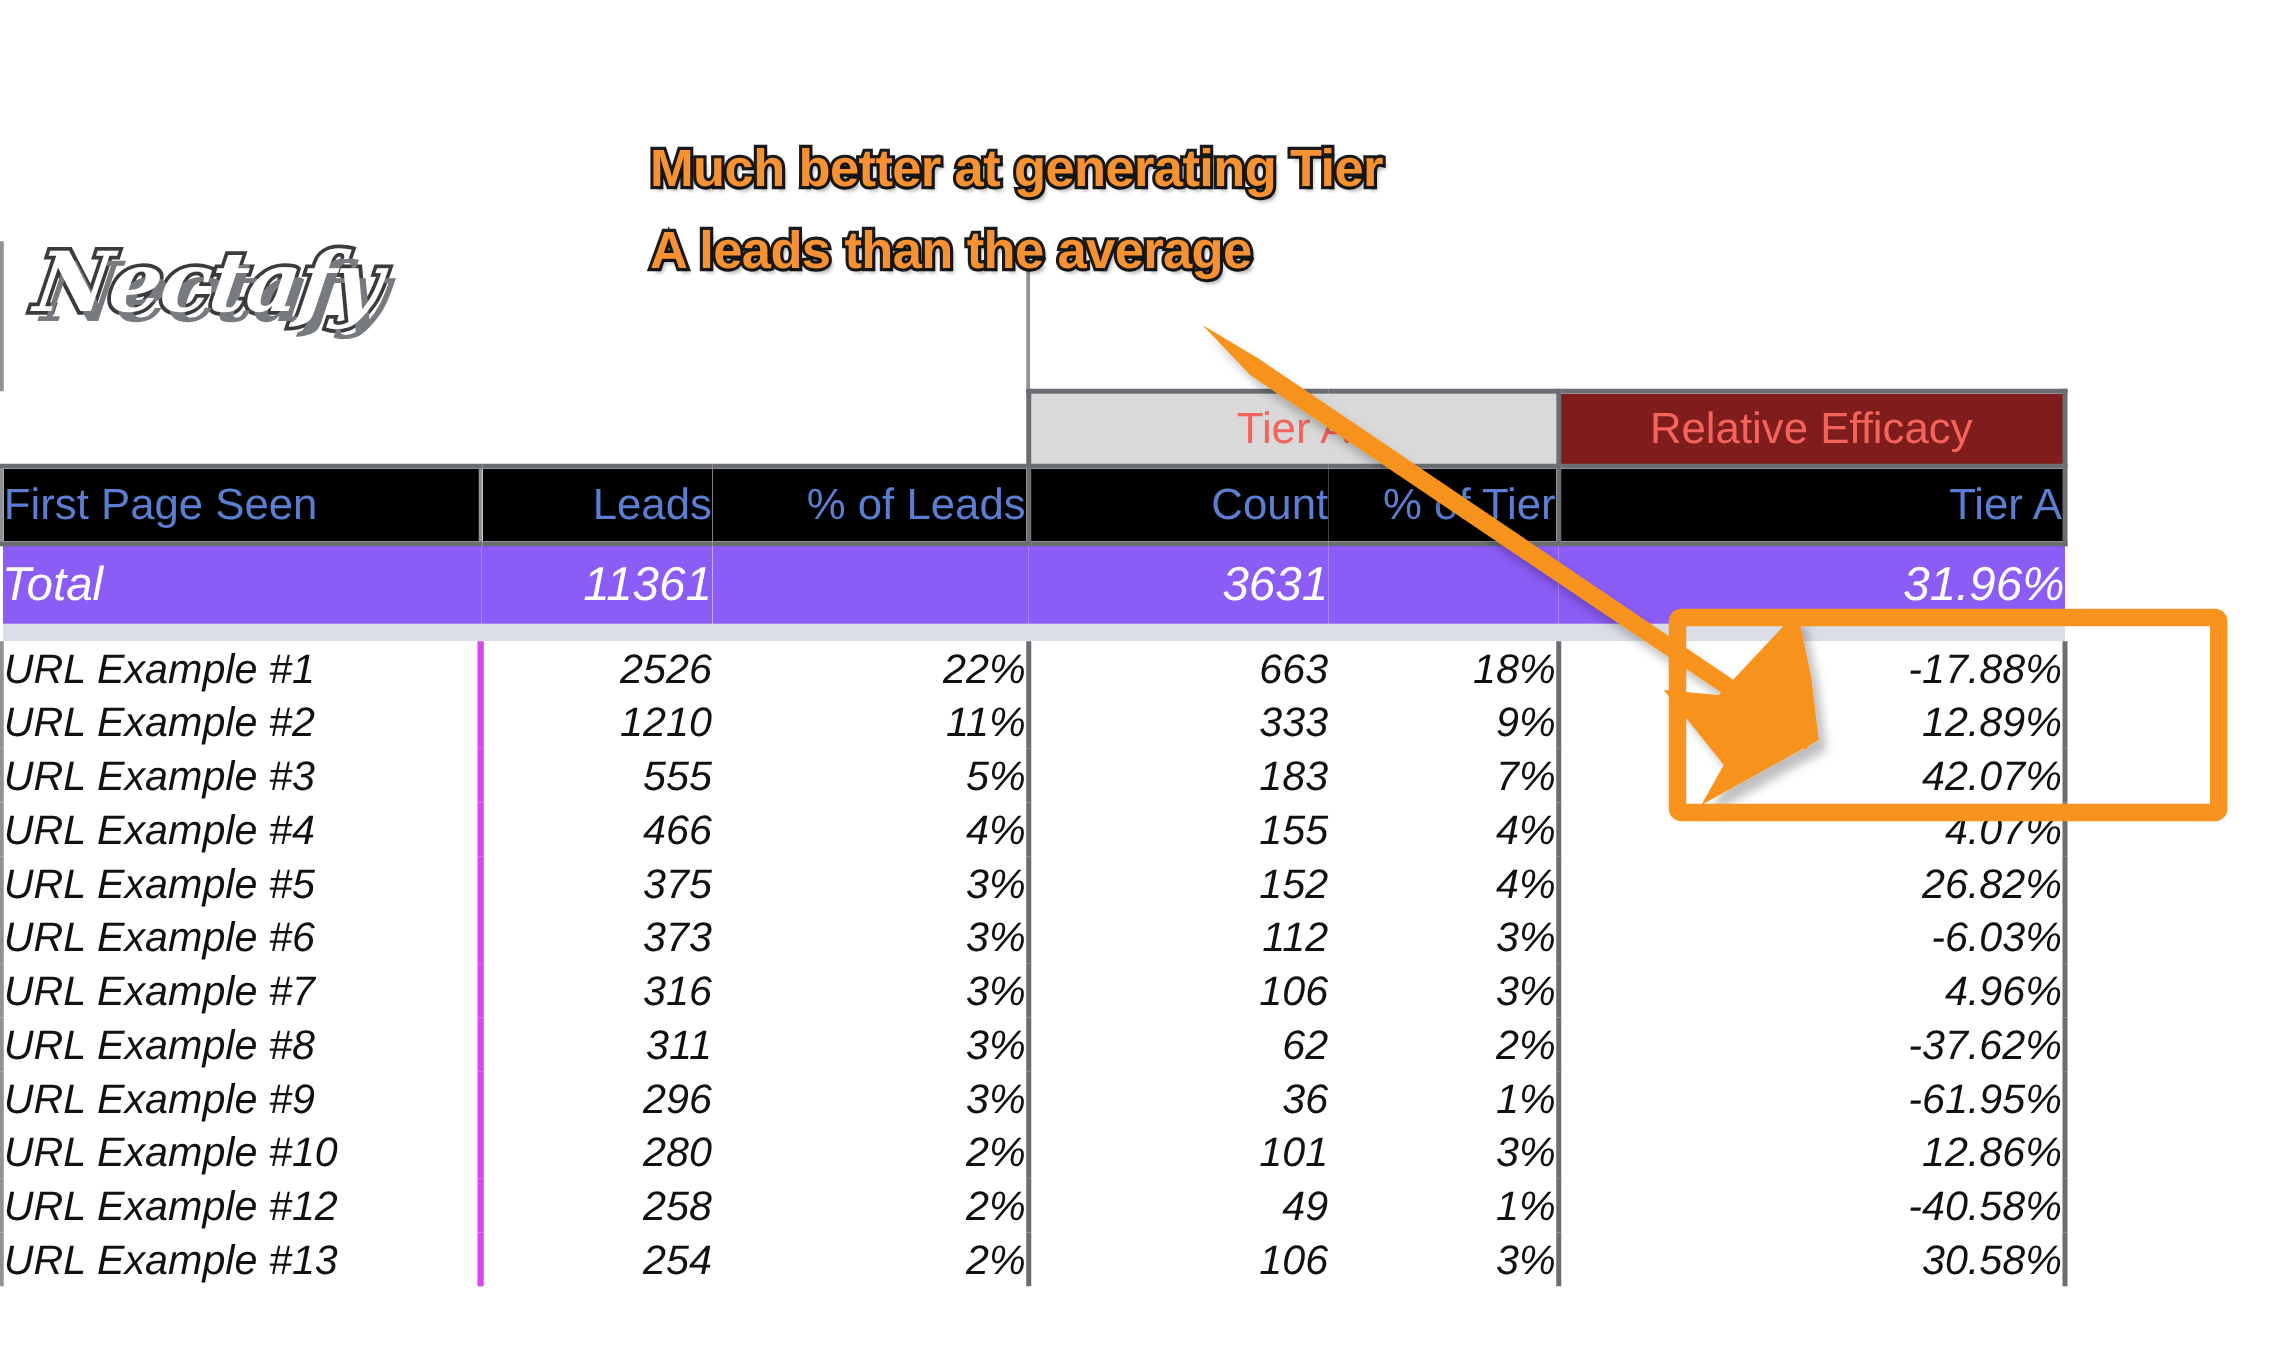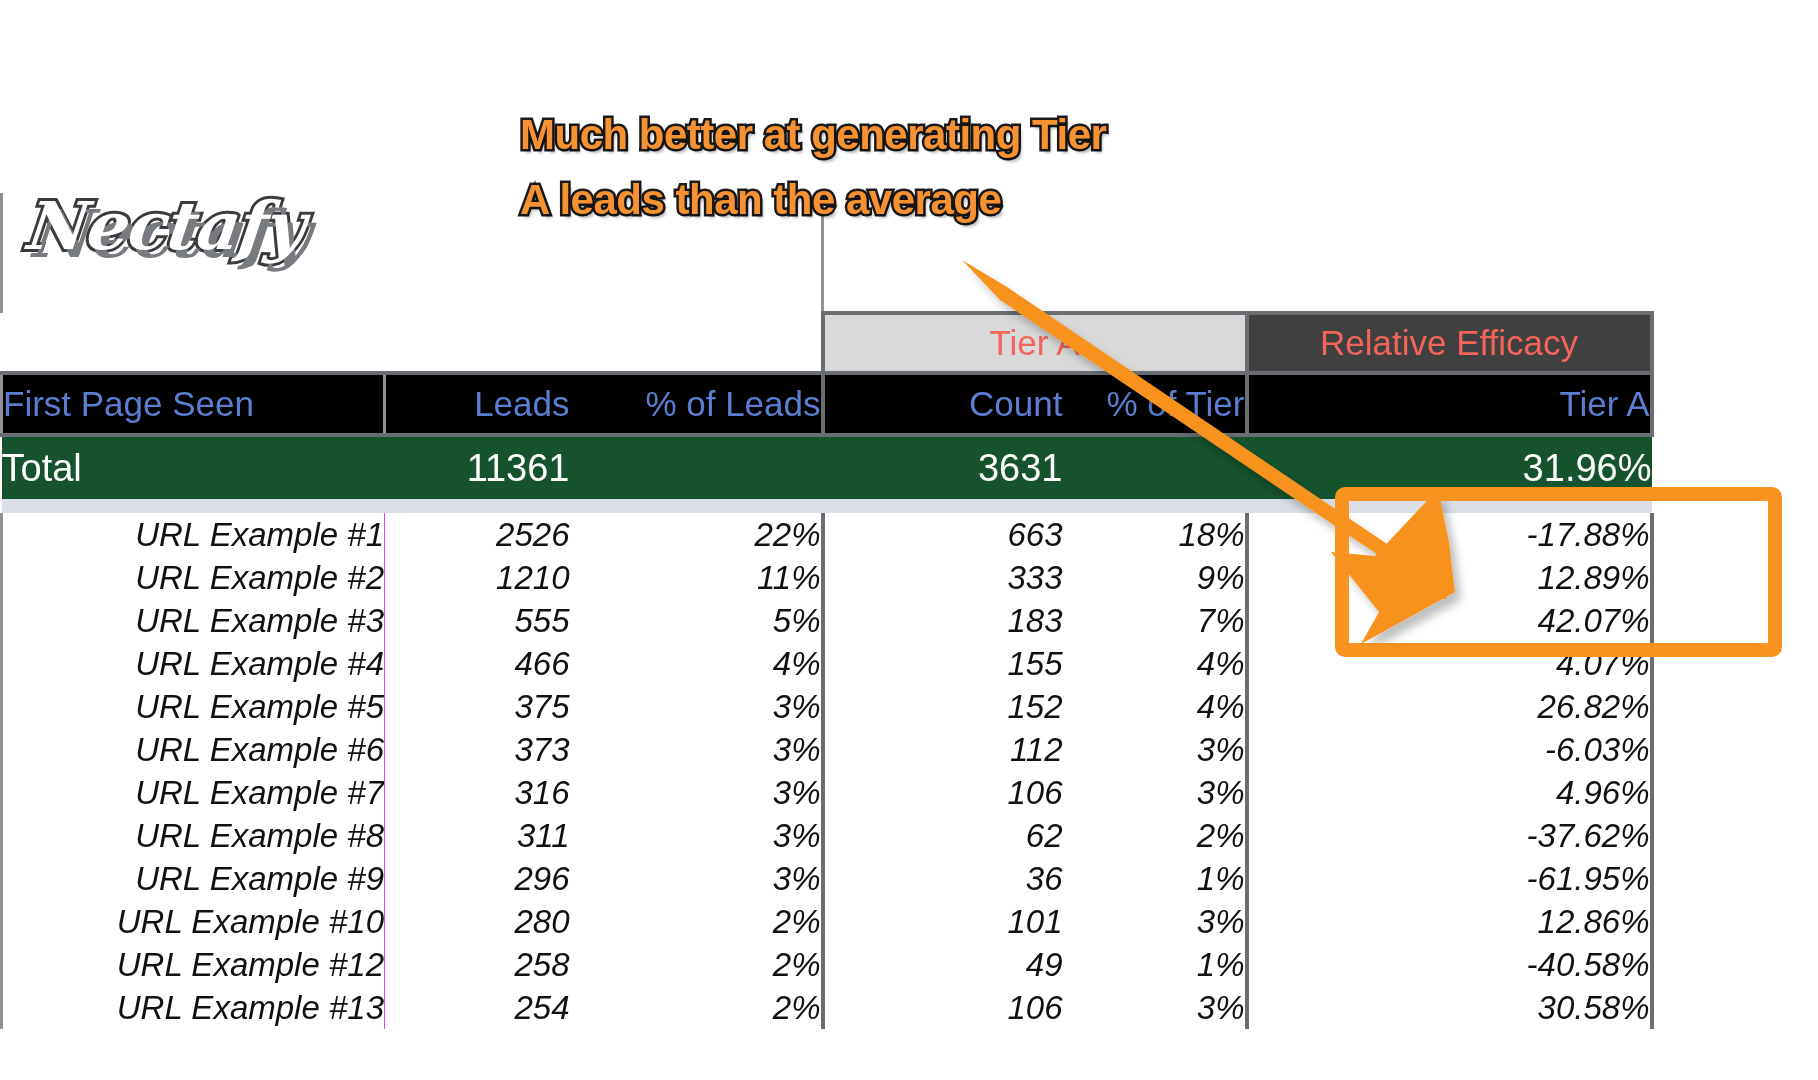--- a/index.html
+++ b/index.html
@@ -107,21 +107,21 @@
     color: #f4645a;
     font-weight: bold;
     font-size: 35px;
     text-align: center;
     border-top: 4px solid #6a6e73;
     border-bottom: 4px solid #6a6e73;
     border-left: 4px solid #6a6e73;
     border-right: 4px solid #6a6e73;
   }
   td.grp-rel {
-    background: #404040;
+    background: #7f1d1d;
     color: #f4645a;
     font-weight: bold;
     font-size: 35px;
     text-align: center;
     border-top: 4px solid #6a6e73;
     border-bottom: 4px solid #6a6e73;
     border-right: 4px solid #6a6e73;
   }
   td.grp-pad { background:#ffffff; border:none; }
 
@@ -139,40 +139,41 @@
   td.hd-num   { text-align: right; padding-right: 12px; }
   td.hd-pctl  { text-align: right; padding-right: 14px; border-right: 4px solid #6a6e73; }
   td.hd-count { text-align: right; padding-right: 12px; }
   td.hd-pctt  { text-align: right; padding-right: 14px; border-right: 4px solid #6a6e73; }
   td.hd-eff   { text-align: right; padding-right: 20px; border-right: 4px solid #6a6e73; }
   td.hd-pad   { background:#ffffff; border: none; }
 
   
   tr.total-row td { height: 62px; }
   td.tt {
-    background: #14532d;
+    background: #8b5cf6;
     color: #ffffff;
     font-weight: bold;
     font-size: 38px;
+    font-style: italic;
   }
   td.tt-url   { text-align: left;  padding-left: 10px; }
   td.tt-num   { text-align: right; padding-right: 12px; }
   td.tt-pctl  { text-align: right; padding-right: 14px; }
   td.tt-count { text-align: right; padding-right: 12px; }
   td.tt-pctt  { text-align: right; padding-right: 14px; }
   td.tt-eff   { text-align: right; padding-right: 20px; }
   td.tt-pad   { background:#ffffff; }
 
   
   tr.spacer-row td { height: 14px; background: #dbdee8; }
   tr.spacer-row td.sp-pad { background: #ffffff; }
 
   
   tr.data-row td { height: 43px; font-size: 33px; font-style: italic; color:#111111; background:#ffffff; }
-  td.d-url   { text-align: right;  padding-left: 10px; border-left: 3px solid #8f9296; border-right: 1px solid #d946ef; }
+  td.d-url   { text-align: left;  padding-left: 10px; border-left: 3px solid #8f9296; border-right: 5px solid #d946ef; }
   td.d-num   { text-align: right; padding-right: 12px; }
   td.d-pctl  { text-align: right; padding-right: 14px; border-right: 4px solid #6a6e73; }
   td.d-count { text-align: right; padding-right: 12px; }
   td.d-pctt  { text-align: right; padding-right: 14px; border-right: 4px solid #6a6e73; }
   td.d-eff   { text-align: right; padding-right: 20px; border-right: 4px solid #6a6e73; font-style: italic; }
   td.d-pad   { background:#ffffff; border:none; }
 
   td.eff-pos { background: #b5ddc9; }
   td.eff-neg { background: #f3c6c4; }
 

